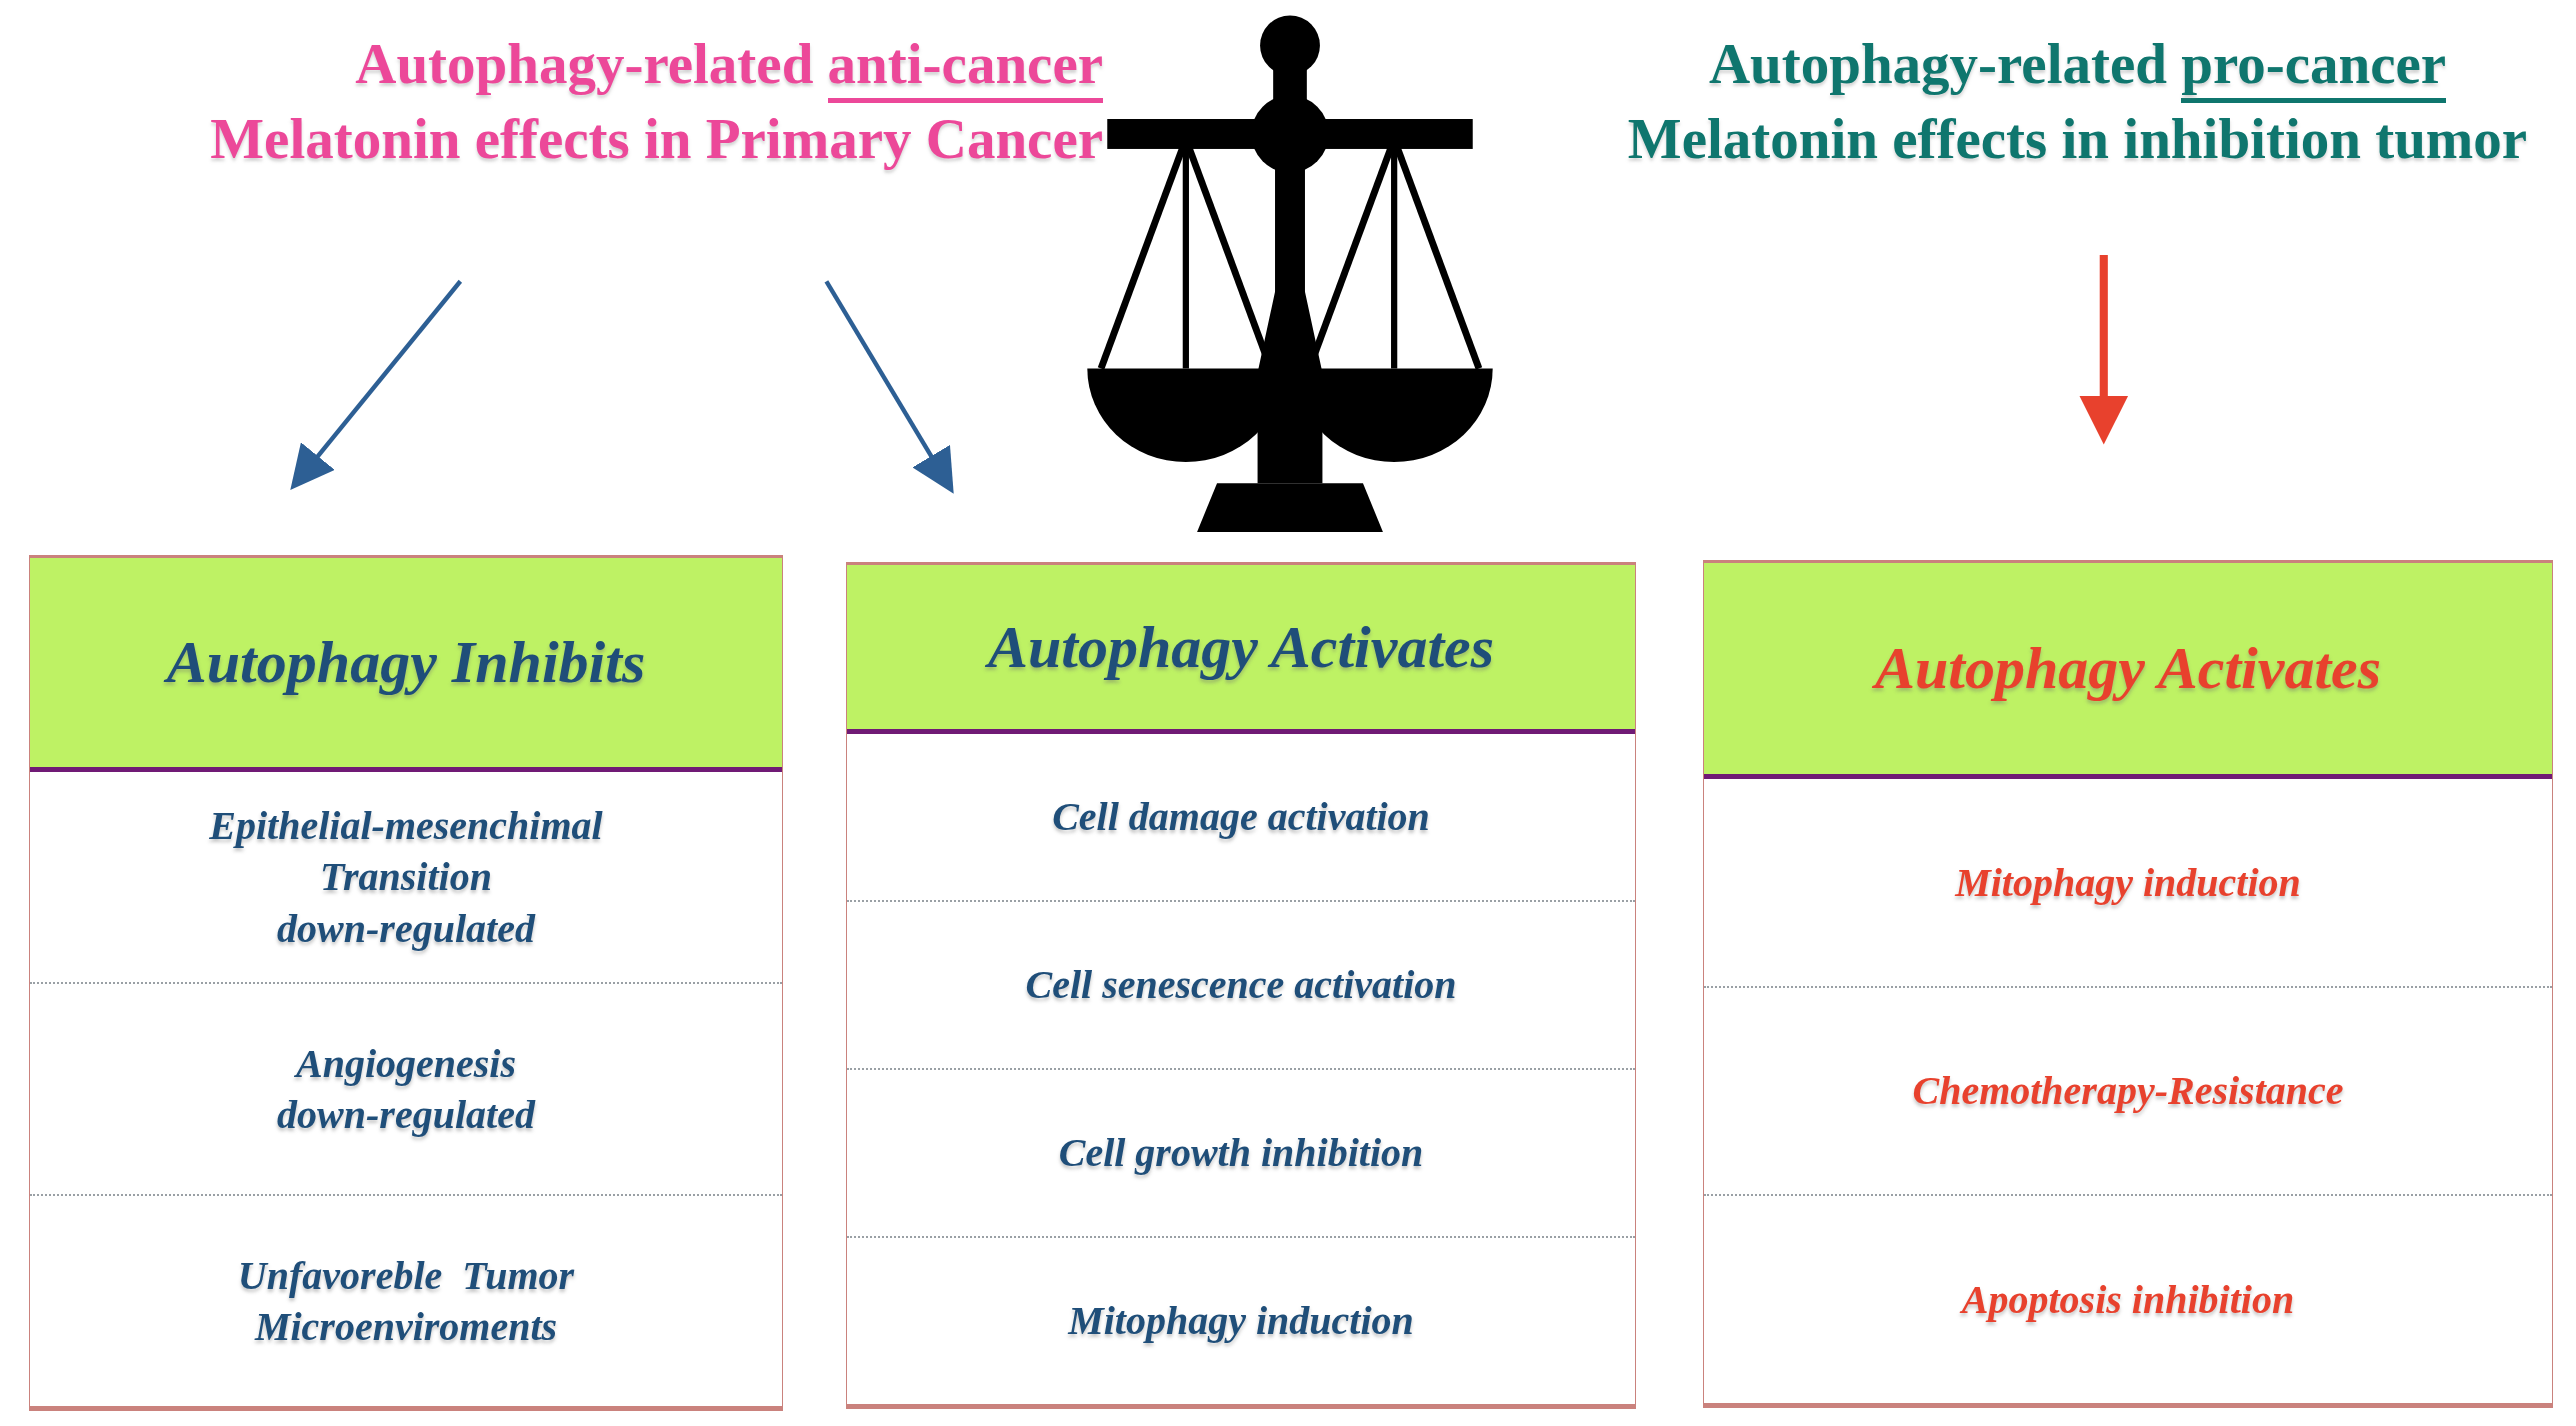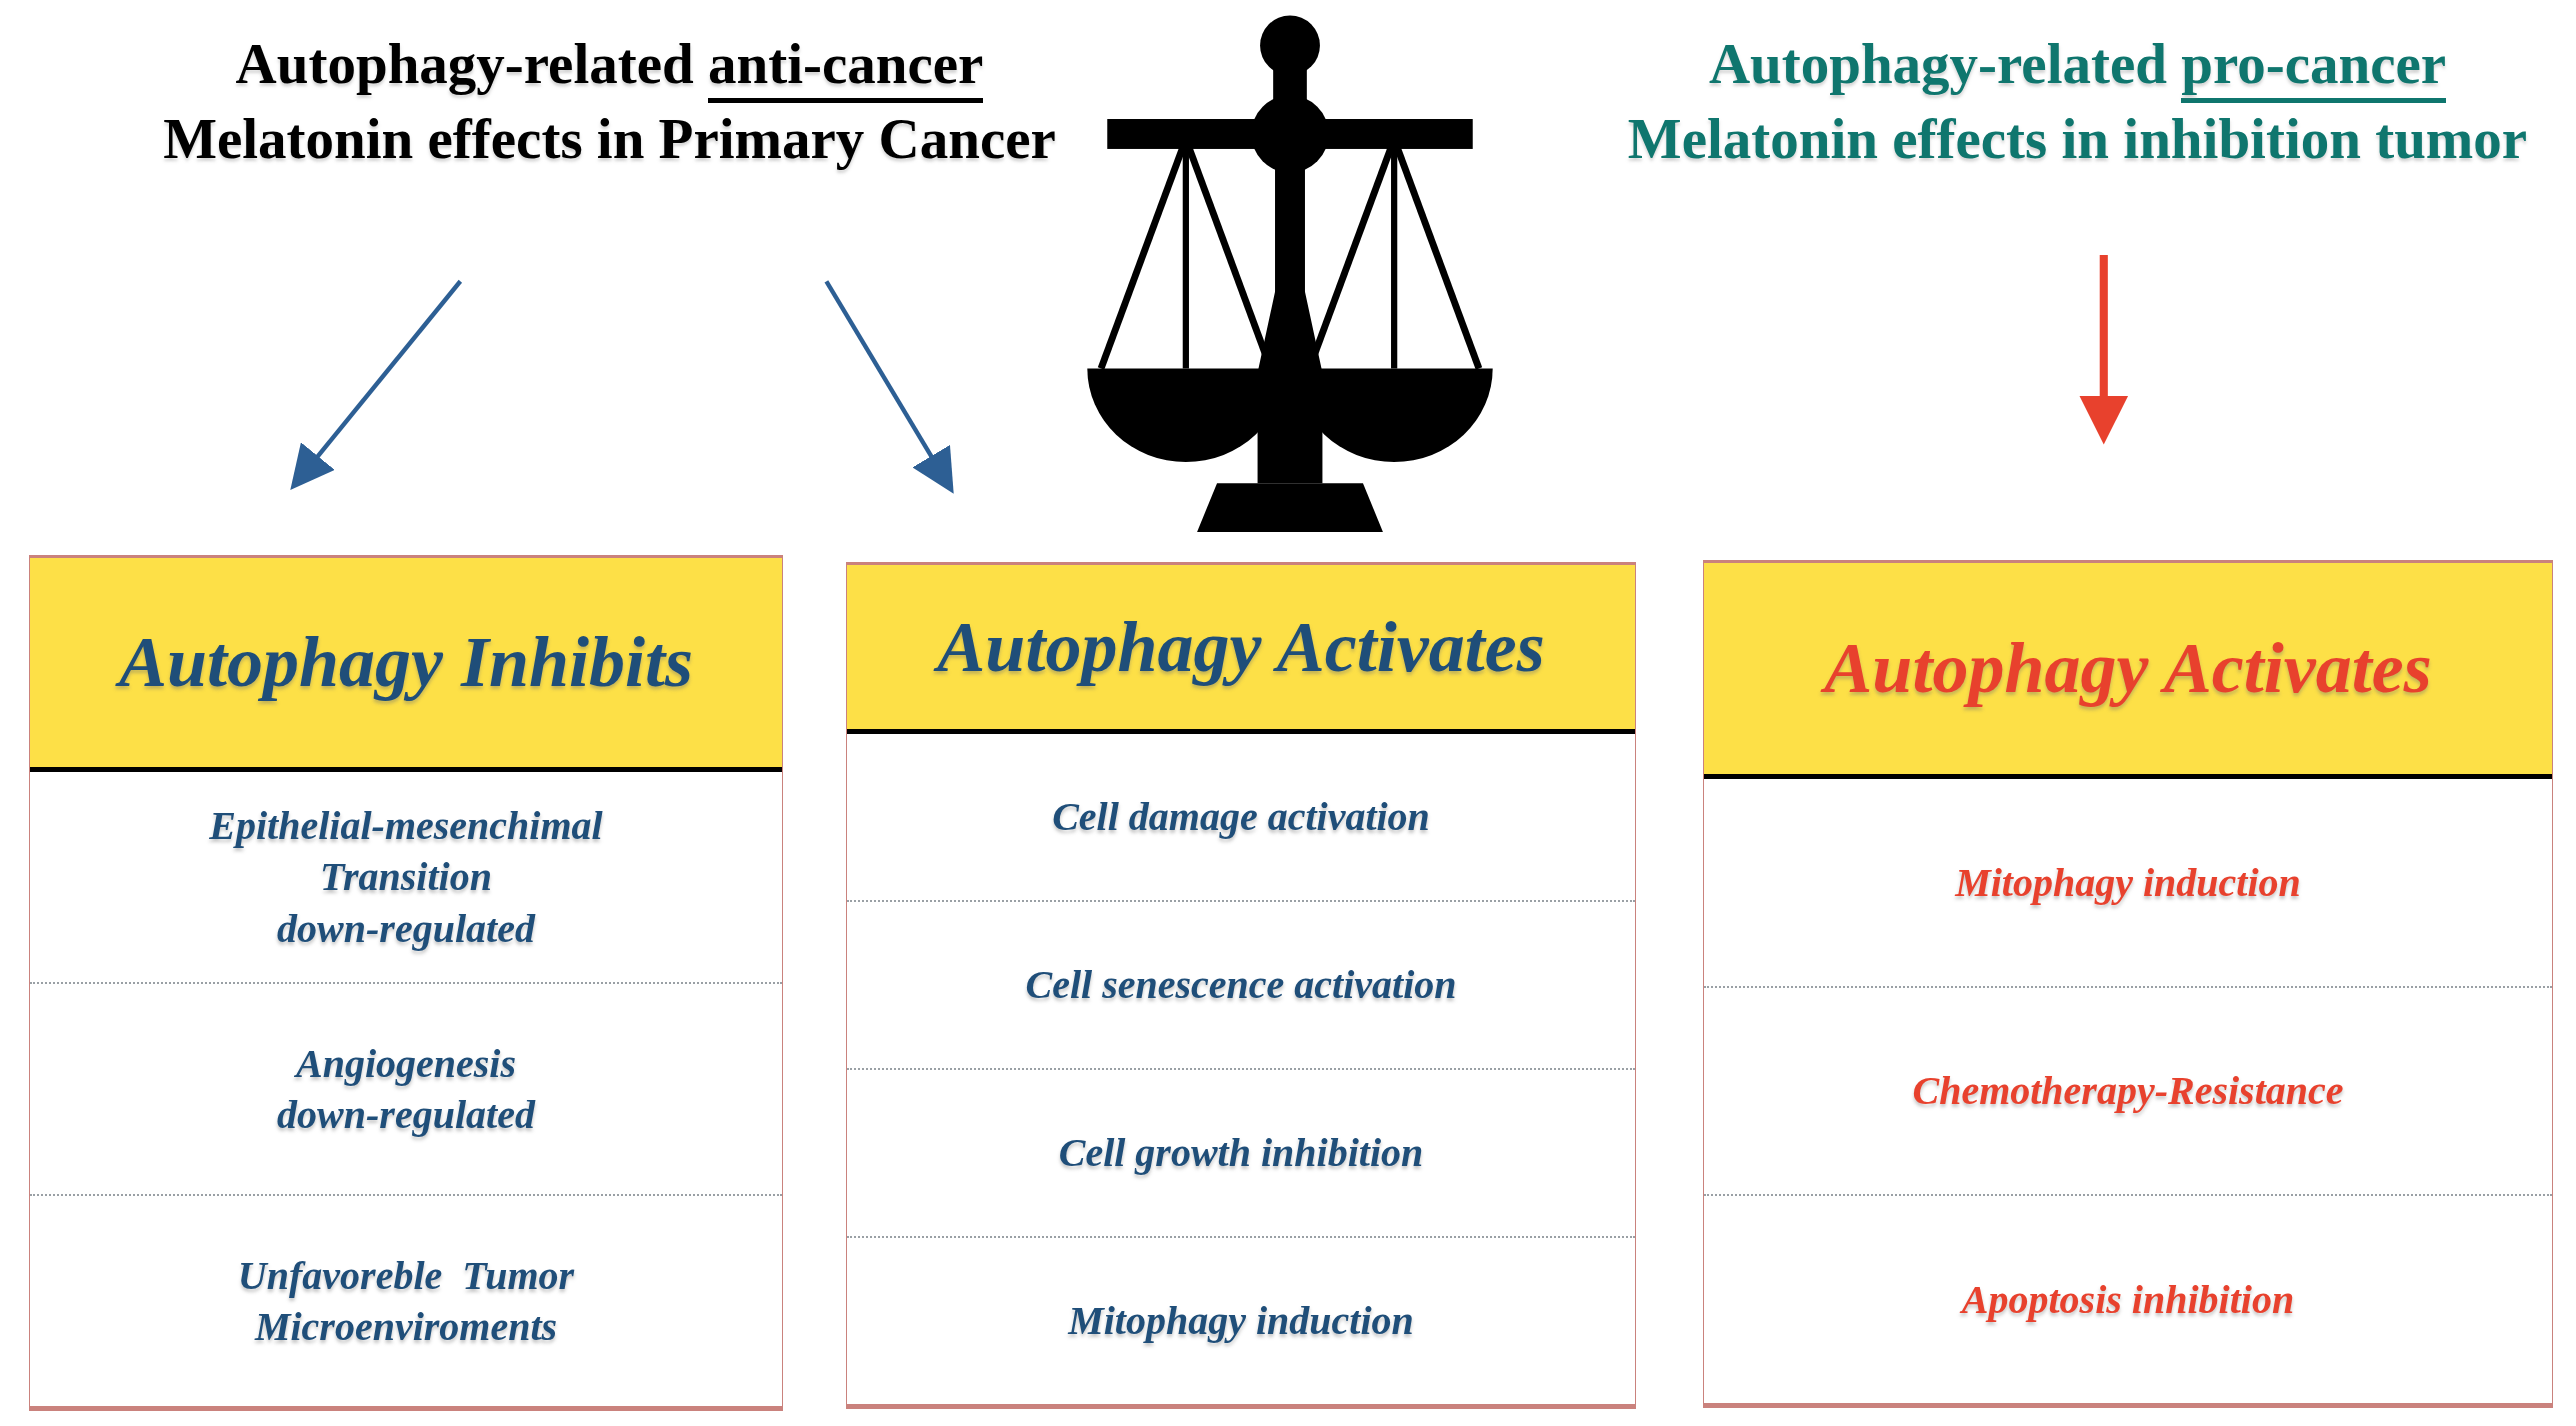--- a/index.html
+++ b/index.html
@@ -12,21 +12,21 @@
   }
 
   
   .title{
     position:absolute;top:26px;
     font-weight:bold;
     font-size:57px;line-height:1.32;
     text-align:center;
     text-shadow:0 2.5px 3.1px rgba(130,130,130,.35);
   }
-  .title-left{left:110px;width:999px;color:#000000;}
+  .title-left{left:104px;width:999px;color:#ec4899;text-align:right;}
   .title-right{left:1609px;width:937px;color:#0f766e;}
   .u{border-bottom:5px solid currentColor;padding-bottom:2.5px;}
 
   
   .overlay{position:absolute;left:0;top:0;width:2576px;height:1427px;pointer-events:none;}
   .scale-svg{position:absolute;left:1056px;top:7.5px;width:468px;height:527px;}
 
   
   .panel{
     position:absolute;
@@ -35,24 +35,24 @@
     border-top-width:3.1px;
     border-bottom-width:5.6px;
     background:#ffffff;
     display:flex;flex-direction:column;
   }
   .panel-left {left:29px;  top:555px; width:754px; height:856px;}
   .panel-mid  {left:846px;top:562px; width:790px; height:847px;}
   .panel-right{left:1703px;top:560px; width:850px; height:848px;}
 
   .panel-header{
-    background:#fde047;
-    border-bottom:5px solid #000000;
+    background:#bef264;
+    border-bottom:5px solid #701a75;
     display:flex;align-items:center;justify-content:center;
-    font-style:italic;font-weight:bold;font-size:72px;
+    font-style:italic;font-weight:bold;font-size:60px;
     text-shadow:0 3.1px 3.7px rgba(110,110,110,.4);
     flex:0 0 auto;
   }
   .panel-left  .panel-header{height:209px;}
   .panel-mid   .panel-header{height:164px;}
   .panel-right .panel-header{height:211px;}
 
   .panel-body{flex:1 1 auto;display:flex;flex-direction:column;}
   .row{
     flex:1 1 0;

